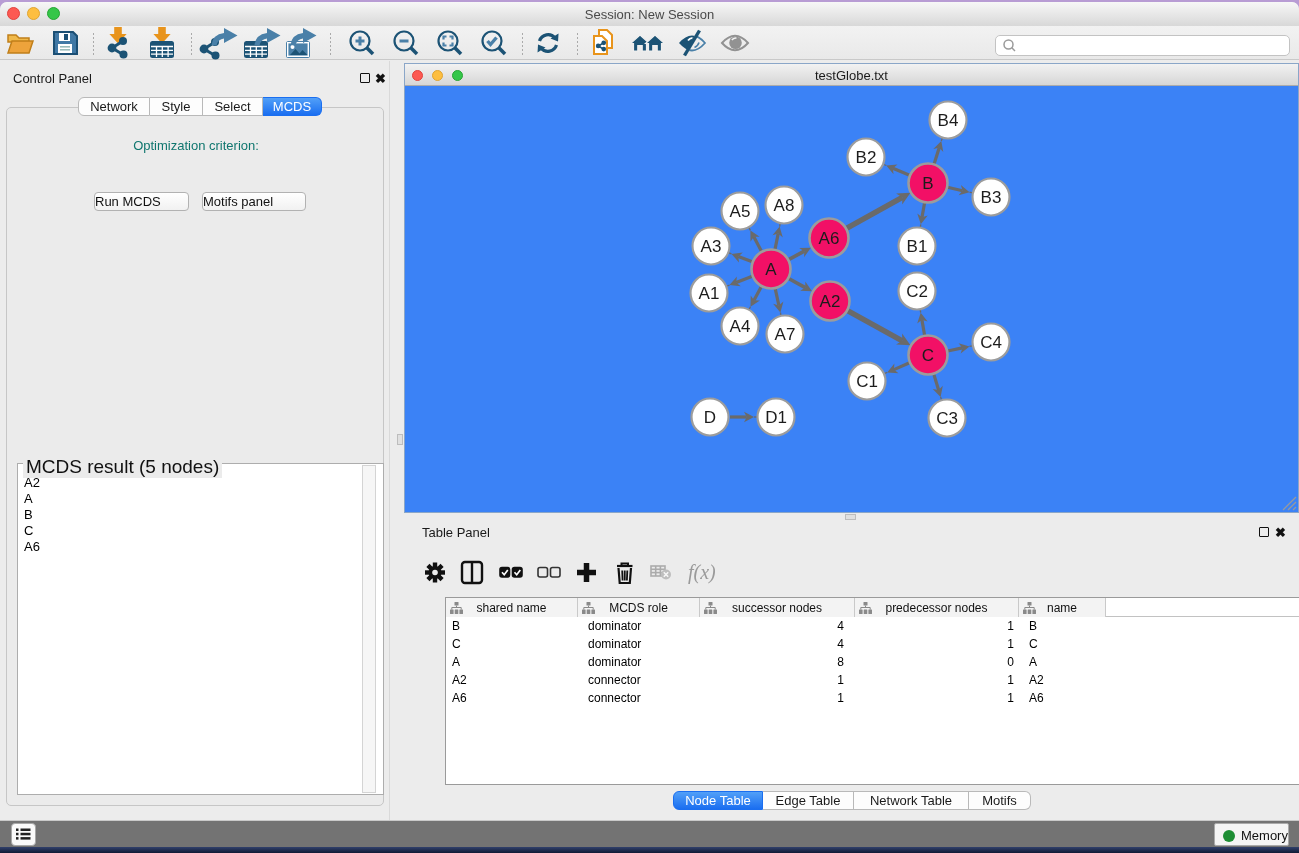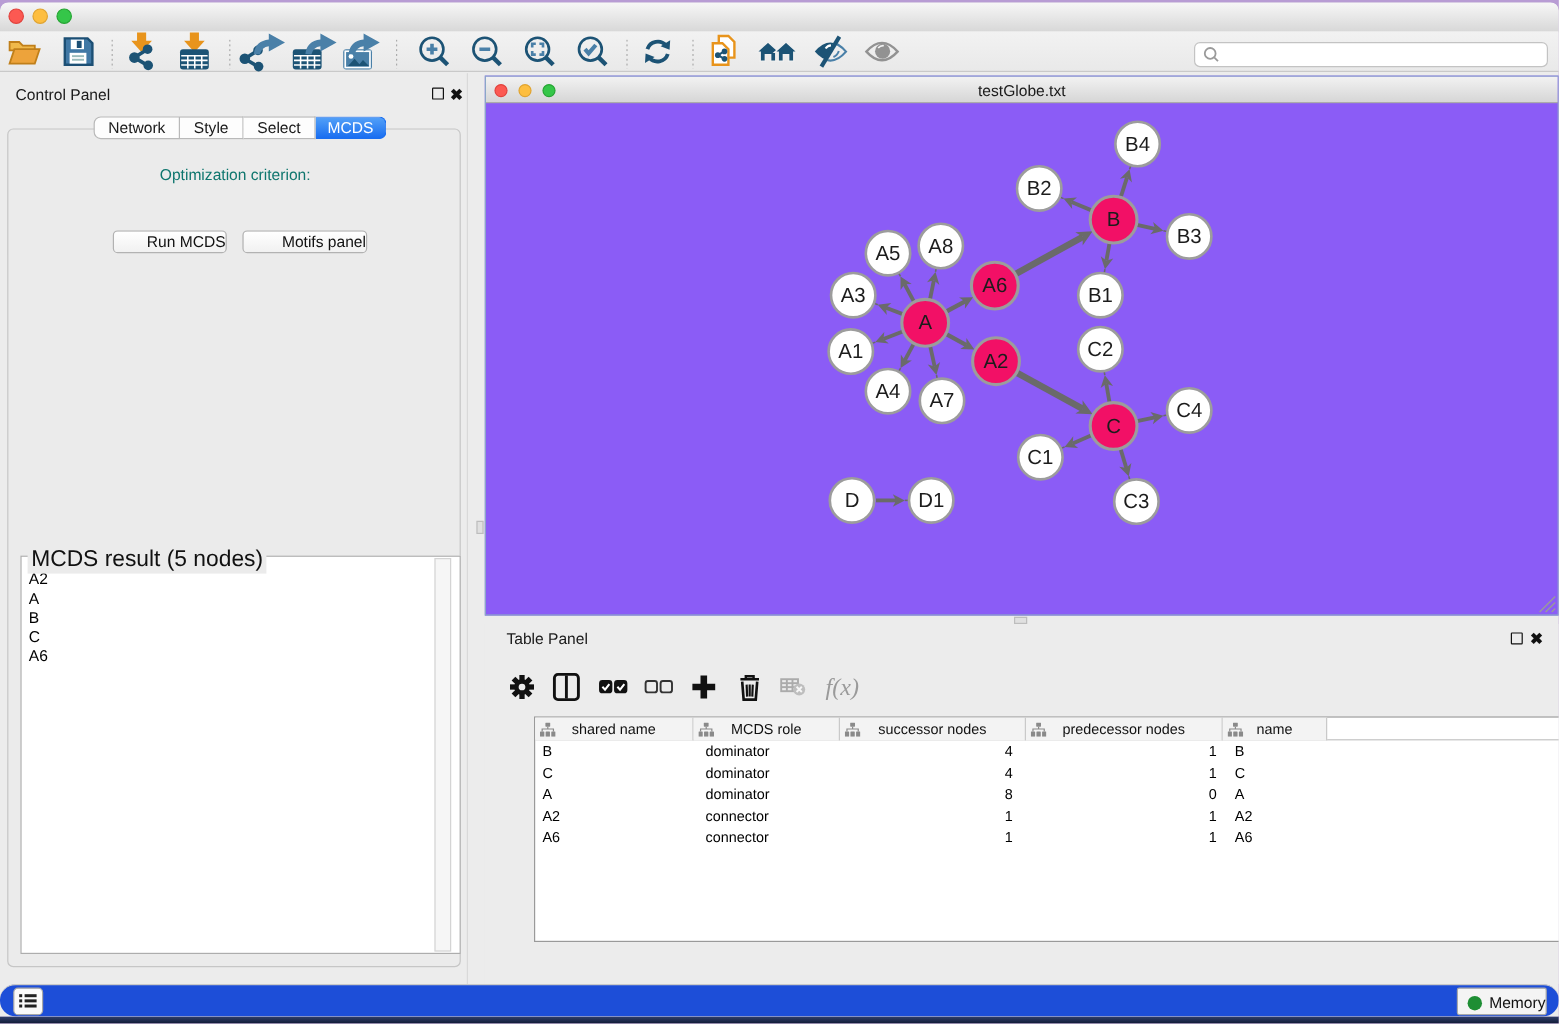--- a/index.html
+++ b/index.html
@@ -22,59 +22,60 @@
 .wbtn-x { position:absolute; font-size:13px; font-weight:bold; color:#111; line-height:10px; }
 .tabs { position:absolute; display:flex; height:19px; z-index:3; }
 .tab { font-size:13px; color:#1a1a1a; background:#fdfdfd; border:1px solid #b9b9b9; border-left:none; display:flex; align-items:center; justify-content:center; }
 .tab.first { border-left:1px solid #b9b9b9; border-radius:6px 0 0 6px; }
 .tab.last { border-radius:0 6px 6px 0; }
 .tab.sel { background:linear-gradient(#52a0f8,#1a6ef0); color:#fff; border-color:#1a6ef0; }
 #cp-pane { position:absolute; left:6px; top:46px; width:378px; height:699px; border:1px solid #c6c6c6; border-radius:5px; background:#ebebeb; }
 #optlabel { position:absolute; left:0; top:30px; width:378px; text-align:center; font-size:13px; color:#0f766e; }
 #dropdown { position:absolute; left:37px; top:50px; width:309px; height:23px; background:#fff; border:1px solid #b2b2b2; border-radius:5px; font-size:13px; color:#111; line-height:21px; padding-left:8px; }
 #dd-cap { position:absolute; right:-1px; top:-1px; width:22px; height:23px; border-radius:0 5px 5px 0; background:linear-gradient(#55a5f9,#1767ee); }
-.btn { position:absolute; height:19px; background:linear-gradient(#ffffff,#f1f1f1); border:1px solid #b2b2b2; border-radius:4px; font-size:13px; color:#111; text-align:right; line-height:17px; }
+.btn { position:absolute; height:19px; background:linear-gradient(#ffffff,#f1f1f1); border:1px solid #b2b2b2; border-radius:4px; font-size:13px; color:#111; text-align:left; line-height:17px; }
 #mcdsgroup { position:absolute; left:10px; top:355px; width:367px; height:332px; border:1px solid #adadad; background:#fff; }
 #mcdslabel { position:absolute; left:5px; top:-8px; background:#ebebeb; padding:0 3px; font-size:19px; color:#111; }
 #mcdslist { position:absolute; left:1px; top:1px; right:1px; bottom:1px; background:#fff; font-size:13px; color:#000; line-height:15.9px; padding:10px 0 0 5px; }
 #mcdsscroll { position:absolute; right:7px; top:1px; width:14px; height:328px; background:#f6f6f6; border:1px solid #d4d4d4; }
-#netwin { position:absolute; left:404px; top:61px; width:895px; height:450px; border:1px solid #8aa6c8; background:#8b5cf6; }
+#netwin { position:absolute; left:404px; top:61px; width:895px; height:450px; border:1px solid #8aa6c8; background:#3b82f6; }
 #nw-title { position:absolute; left:0; top:0; width:100%; height:22px; background:linear-gradient(#f2f2f2,#d6d6d6); border-bottom:1px solid #ababab; }
 #nw-title .tl { width:11px; height:11px; top:5.5px; }
 #nw-title .t-red { left:7px; }
 #nw-title .t-yel { left:27px; }
 #nw-title .t-grn { left:47px; }
 #nw-titletext { position:absolute; top:4px; left:0; width:100%; text-align:center; font-size:13px; color:#1a1a1a; }
 #graph { position:absolute; left:0; top:23px; }
 #grip { position:absolute; right:1px; bottom:1px; }
 #tpanel { position:absolute; left:404px; top:518px; width:895px; height:300px; background:#ececec; }
 #tp-title { position:absolute; left:18px; top:5px; font-size:13px; color:#1a1a1a; }
 #tp-toolbar { position:absolute; left:0; top:25px; width:100%; height:45px; }
 #ttable { position:absolute; left:13px; top:77px; width:873px; height:188px; background:#ffffff; border:1px solid #9a9a9a;margin-left:28px; }
 #thead { position:absolute; left:0; top:0; width:100%; height:19px; border-bottom:1px solid #c2c2c2; }
 .hcell { position:absolute; top:0; height:19px; background:#f3f3f3; border-right:1px solid #c9c9c9; font-size:12px; color:#111; }
 .hcell span { position:absolute; width:100%; text-align:center; top:3px; }
 .trow { position:absolute; font-size:12px; color:#000; height:18px; line-height:18px; }
 .tc { position:absolute; }
 #btabs { position:absolute; left:269px; top:271px; display:flex; height:19px; }
-#statusbar { position:absolute; left:0; top:818px; width:1299px; height:27px; background:#1d4ed8; border-top:1px solid #c9c9c9;border-radius:13px; }
+#statusbar { position:absolute; left:0; top:818px; width:1299px; height:27px; background:#737373; border-top:1px solid #c9c9c9; }
 #listbtn { position:absolute; left:11px; top:2px; width:25px; height:23px; background:#fafafa; border:1px solid #a8a8a8; border-radius:4px; }
 #membtn { position:absolute; left:1214px; top:2px; width:75px; height:23px; background:#f4f4f4; border:1px solid #a9a9a9; border-radius:2px; font-size:13px; color:#111; }
 #membtn .dot { position:absolute; left:8px; top:5.5px; width:12px; height:12px; border-radius:50%; background:#1e8e34; }
 #membtn .mt { position:absolute; left:26px; top:4px; }
 .divhandle { position:absolute; background:#e0e0e0; border:1px solid #bdbdbd; }
 </style>
 </head>
 <body>
 <div id="deskbottom"></div>
 <div id="win">
   <div id="titlebar">
     <div class="tl t-red"></div>
       <div class="tl t-yel"></div>
       <div class="tl t-grn"></div>
+    <div id="titletext">Session: New Session</div>
   </div>
   <div id="toolbar">
     <svg width="1299" height="34" style="position:absolute;left:0;top:0;overflow:visible">
         <g transform="translate(7,6)">
       <path d="M1 3 h8 l3 3 h10 v4 h-21 z" fill="#f0b94a" stroke="#c07f1a" stroke-width="1.5"></path>
       <path d="M1 21 L5 9 h21 L22 21 z" fill="#eda33b" stroke="#c07f1a" stroke-width="1.5"></path>
     </g>
         <g transform="translate(53,5)">
       <path d="M1 1 h19 l4 4 v18 h-23 z" fill="#4078a5" stroke="#1c4f74" stroke-width="2"></path>
       <rect x="6" y="2" width="11" height="8" fill="#fff"></rect>
@@ -539,20 +540,26 @@
 <span class="tc" style="left:583px;">A2</span>
 </div>
         <div class="trow" style="left:0;top:91px;width:660px;">
 <span class="tc" style="left:6px;">A6</span>
 <span class="tc" style="left:142px;">connector</span>
 <span class="tc" style="left:254px;width:144px;text-align:right;">1</span>
 <span class="tc" style="left:409px;width:159px;text-align:right;">1</span>
 <span class="tc" style="left:583px;">A6</span>
 </div>
       </div>
+    <div id="btabs">
+      <div class="tab first sel" style="width:90px;">Node Table</div>
+      <div class="tab" style="width:91px;">Edge Table</div>
+      <div class="tab" style="width:115px;">Network Table</div>
+      <div class="tab last" style="width:62px;">Motifs</div>
+    </div>
   </div>
   <div id="statusbar">
     <div id="listbtn">
         <svg width="22" height="20" style="position:absolute;left:0px;top:0px">
           <g fill="#222">
             <rect x="4" y="4.5" width="2.5" height="2.5"></rect>
             <rect x="8.5" y="4.5" width="10" height="2.5"></rect>
             <rect x="4" y="8.8" width="2.5" height="2.5"></rect>
             <rect x="8.5" y="8.8" width="10" height="2.5"></rect>
             <rect x="4" y="13.1" width="2.5" height="2.5"></rect>

